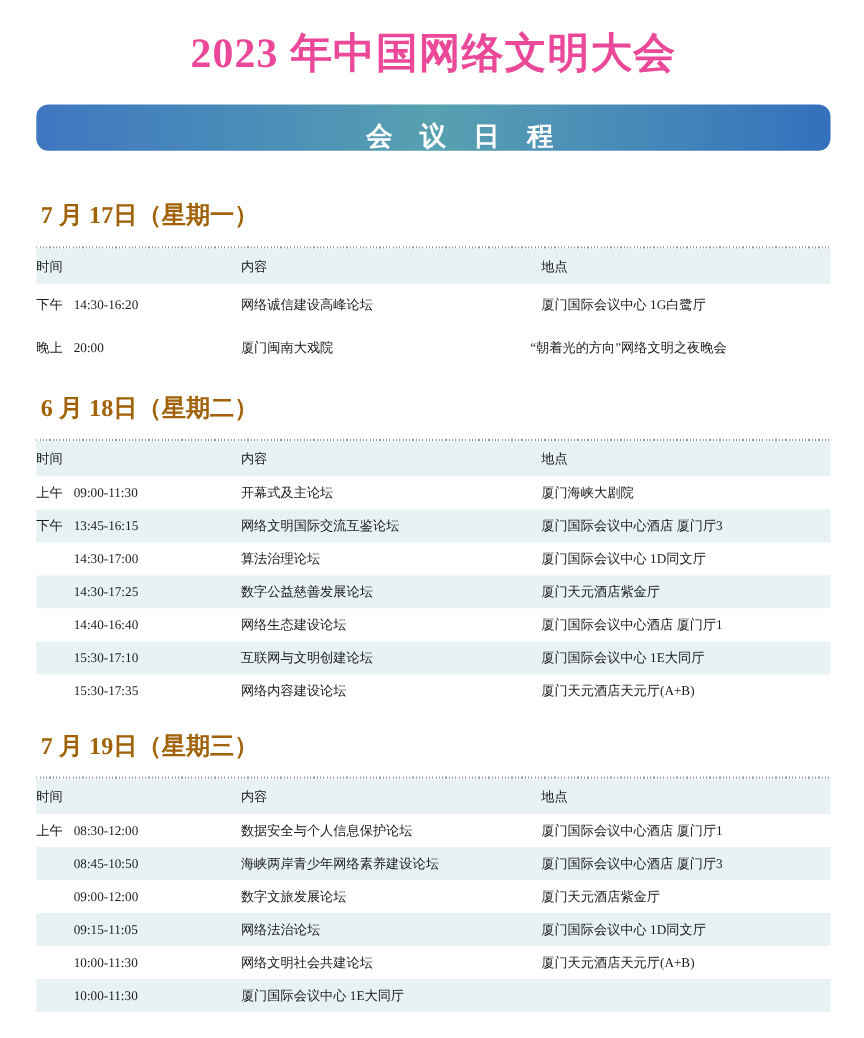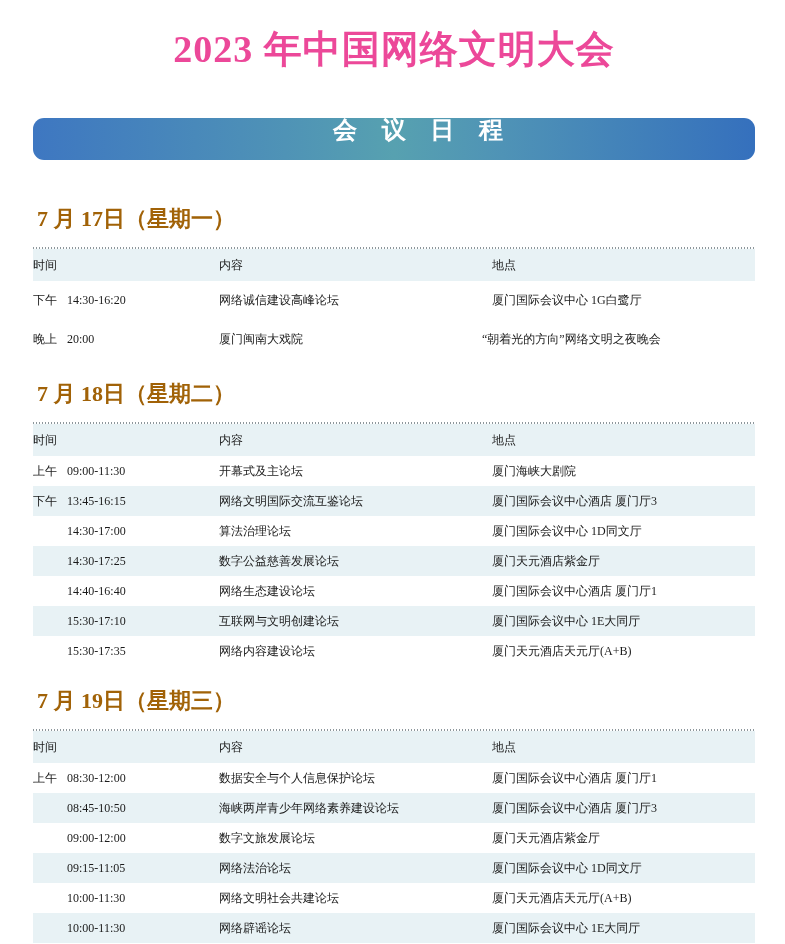--- a/index.html
+++ b/index.html
@@ -24,26 +24,26 @@
     font-family: "Liberation Serif", serif;
     font-weight: bold;
     font-size: 38px;
     line-height: 50px;
     letter-spacing: 1px;
     color: #ec4899;
     white-space: nowrap;
   }
   
   .banner {
-    margin-top: 44px;
+    margin-top: 21px;
     height: 42px;
     border-radius: 11px;
     background: linear-gradient(90deg, #3e77c1 0%, #4f93b6 35%, #57a1b0 50%, #4f93b6 65%, #3570bd 100%);
     display: flex;
-    align-items: flex-start;
+    align-items: flex-end;
     justify-content: center;
     padding-left: 48px;
   }
   .banner .banner-text {
     color: #ffffff;
     font-size: 24px;
     font-weight: bold;
     letter-spacing: 9px;
     text-indent: 9px;
     line-height: 1;
@@ -126,21 +126,21 @@
     <div class="cell time">
       <span class="prefix">晚上</span><span class="t">20:00</span>
     </div>
     <div class="cell loc">厦门闽南大戏院</div>
     <div class="cell content">“朝着光的方向”网络文明之夜晚会</div>
   </div>
 </div>
   </section>
 
   <section class="day">
-    <h2 class="day-heading">7 月 18日（星期二）</h2>
+    <h2 class="day-heading">6 月 18日（星期二）</h2>
     <div class="tbl">
       <div class="row head">
         <div class="cell time">时间</div>
         <div class="cell content">内容</div>
         <div class="cell loc">地点</div>
       </div>
 
   <div class="row">
     <div class="cell time">
       <span class="prefix">上午</span><span class="t">09:00-11:30</span>
@@ -245,20 +245,19 @@
       <span class="prefix"></span><span class="t">10:00-11:30</span>
     </div>
     <div class="cell content">网络文明社会共建论坛</div>
     <div class="cell loc">厦门天元酒店天元厅(A+B)</div>
   </div>
 
   <div class="row striped">
     <div class="cell time">
       <span class="prefix"></span><span class="t">10:00-11:30</span>
     </div>
-    <div class="cell content">网络辟谣论坛</div>
     <div class="cell loc">厦门国际会议中心 1E大同厅</div>
   </div>
 </div>
   </section>
 </main>
 
 </div>
 
 </body></html>

